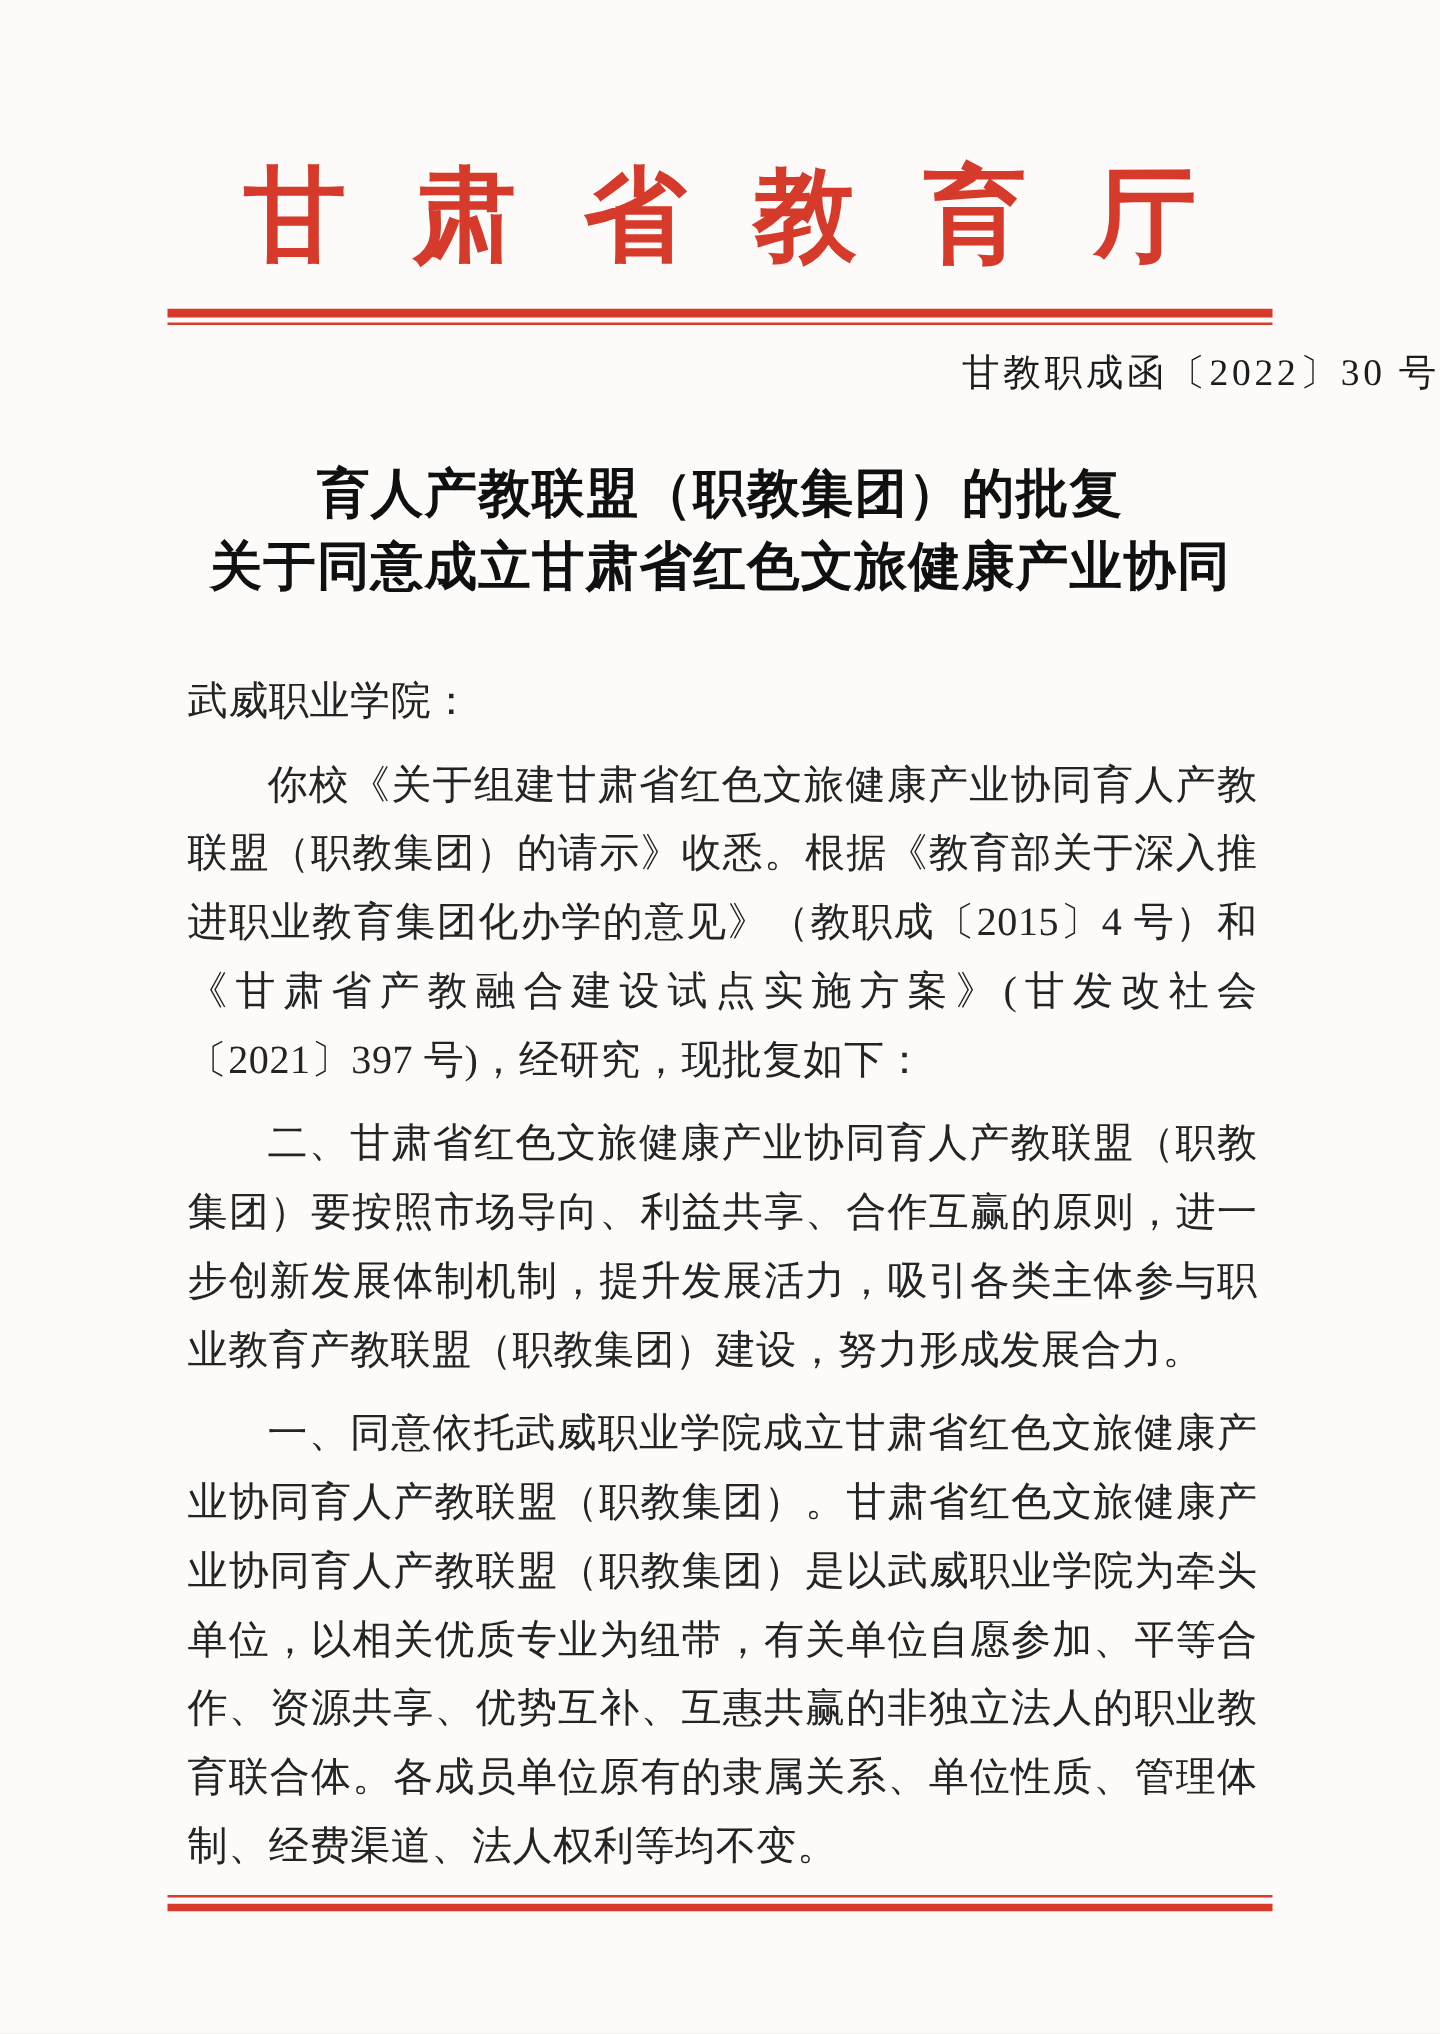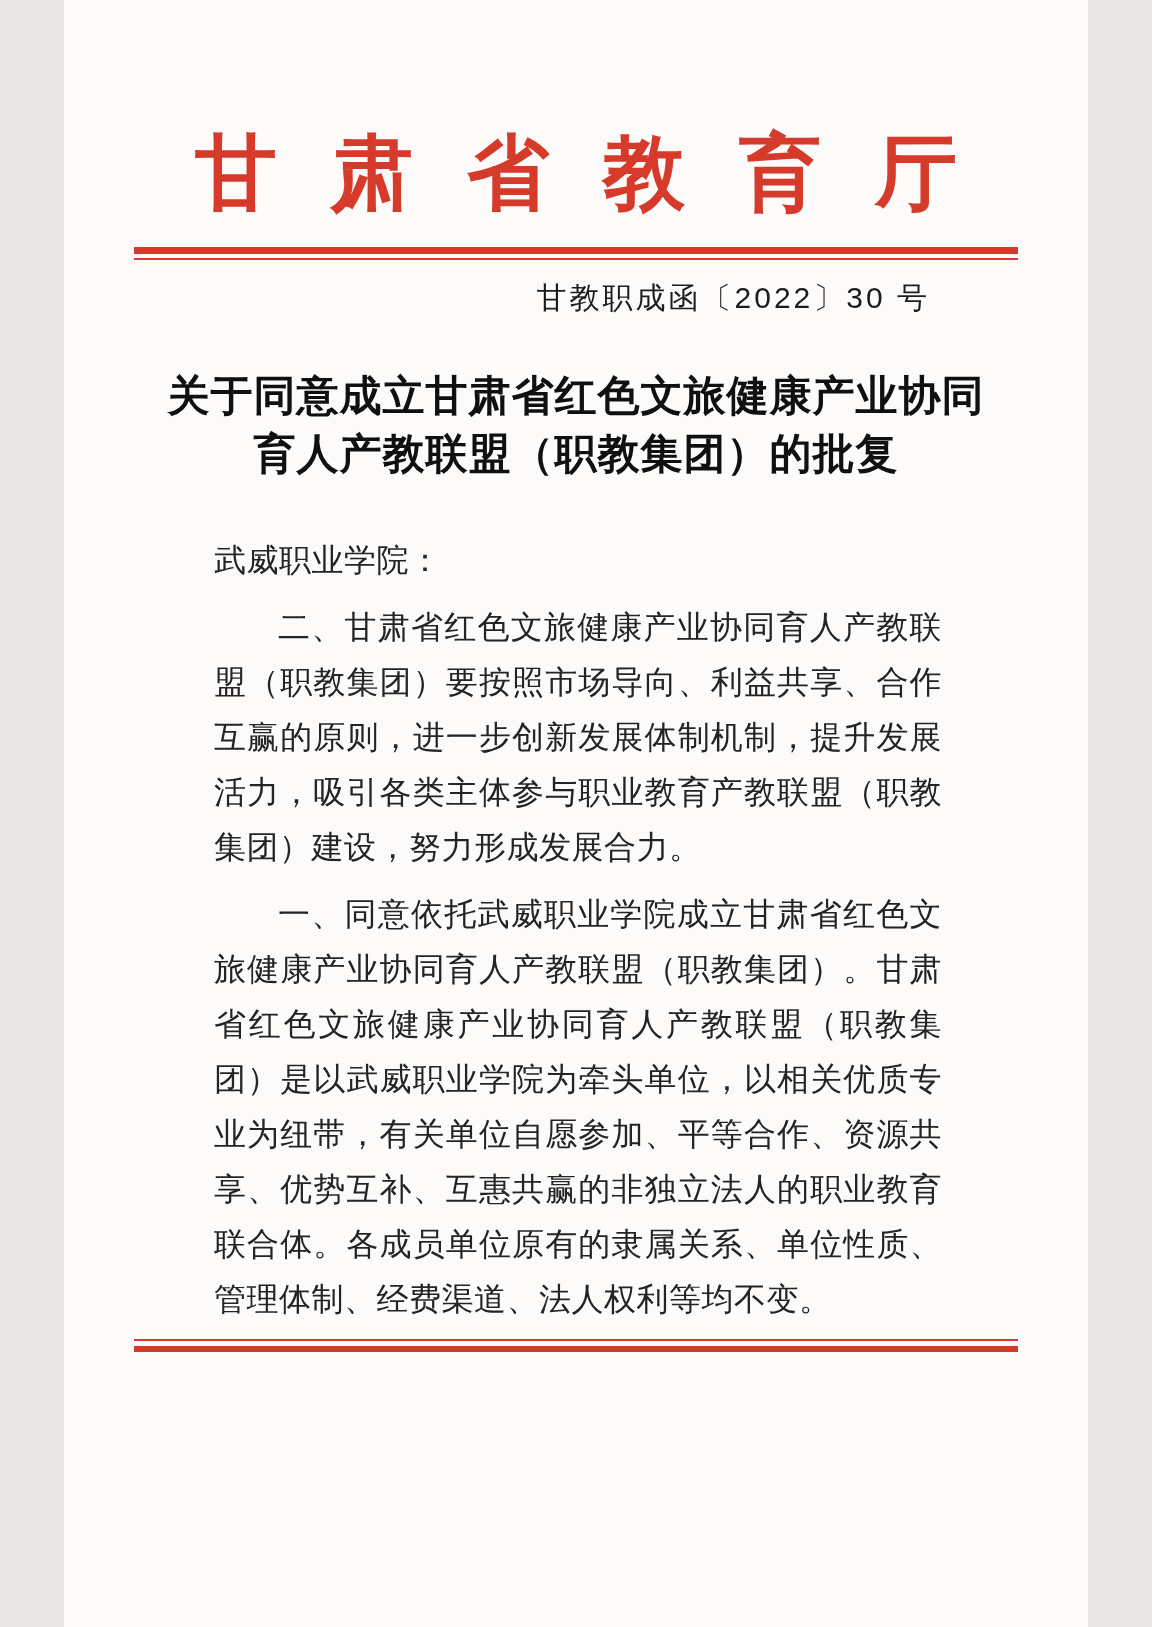--- a/index.html
+++ b/index.html
@@ -2,26 +2,26 @@
 <html><head>
 <meta charset="utf-8">
 <style>
   html, body {
     margin: 0;
     padding: 0;
     background: #e9e7e4;
   }
   .page {
     position: relative;
-    width: 1024px;
+    width: 1152px;
     height: 1627px;
     margin: 0 auto;
     background: #fcfbf9;
     overflow: hidden;
-    font-family: Liberation Sans, sans-serif;
+    font-family: Liberation Serif, serif;
     color: #262626;
   }
   
   .agency {
     margin-top: 120px;
     text-align: center;
     font-size: 82px;
     line-height: 1.3;
     font-weight: bold;
     color: #d63a2a;
@@ -37,21 +37,20 @@
     height: 7px;
     background: #d63a2a;
   }
   .rule-thin {
     height: 2px;
     background: #d63a2a;
   }
   .rule .rule-thick { margin-bottom: 4px; }
   .doc-no {
     margin-top: 18px;
-    padding-right: 158px;
     text-align: right;
     font-size: 30px;
     letter-spacing: 3px;
     color: #1c1c1c;
     margin-left: 32px;
   }
   
   .title {
     margin: 48px 0 0 0;
     text-align: center;
@@ -90,26 +89,27 @@
   <div class="agency">甘肃省教育厅</div>
 
   <div class="rule">
     <div class="rule-thick"></div>
     <div class="rule-thin"></div>
   </div>
 
   <div class="doc-no">甘教职成函〔2022〕30 号</div>
 
   <h1 class="title">
+    <span class="title-line">育人产教联盟（职教集团）的批复</span>
     <span class="title-line">关于同意成立甘肃省红色文旅健康产业协同</span>
-    <span class="title-line">育人产教联盟（职教集团）的批复</span>
   </h1>
 
   <div class="body-text">
     <p class="salutation">武威职业学院：</p>
+    <p class="para">你校《关于组建甘肃省红色文旅健康产业协同育人产教联盟（职教集团）的请示》收悉。根据《教育部关于深入推进职业教育集团化办学的意见》（教职成〔2015〕4 号）和《甘肃省产教融合建设试点实施方案》(甘发改社会〔2021〕397 号)，经研究，现批复如下：</p>
     <p class="para">二、甘肃省红色文旅健康产业协同育人产教联盟（职教集团）要按照市场导向、利益共享、合作互赢的原则，进一步创新发展体制机制，提升发展活力，吸引各类主体参与职业教育产教联盟（职教集团）建设，努力形成发展合力。</p>
     <p class="para">一、同意依托武威职业学院成立甘肃省红色文旅健康产业协同育人产教联盟（职教集团）。甘肃省红色文旅健康产业协同育人产教联盟（职教集团）是以武威职业学院为牵头单位，以相关优质专业为纽带，有关单位自愿参加、平等合作、资源共享、优势互补、互惠共赢的非独立法人的职业教育联合体。各成员单位原有的隶属关系、单位性质、管理体制、经费渠道、法人权利等均不变。</p>
   </div>
 
   <div class="rule-bottom">
     <div class="rule-thin"></div>
     <div class="rule-thick"></div>
   </div>
 
 </div>

